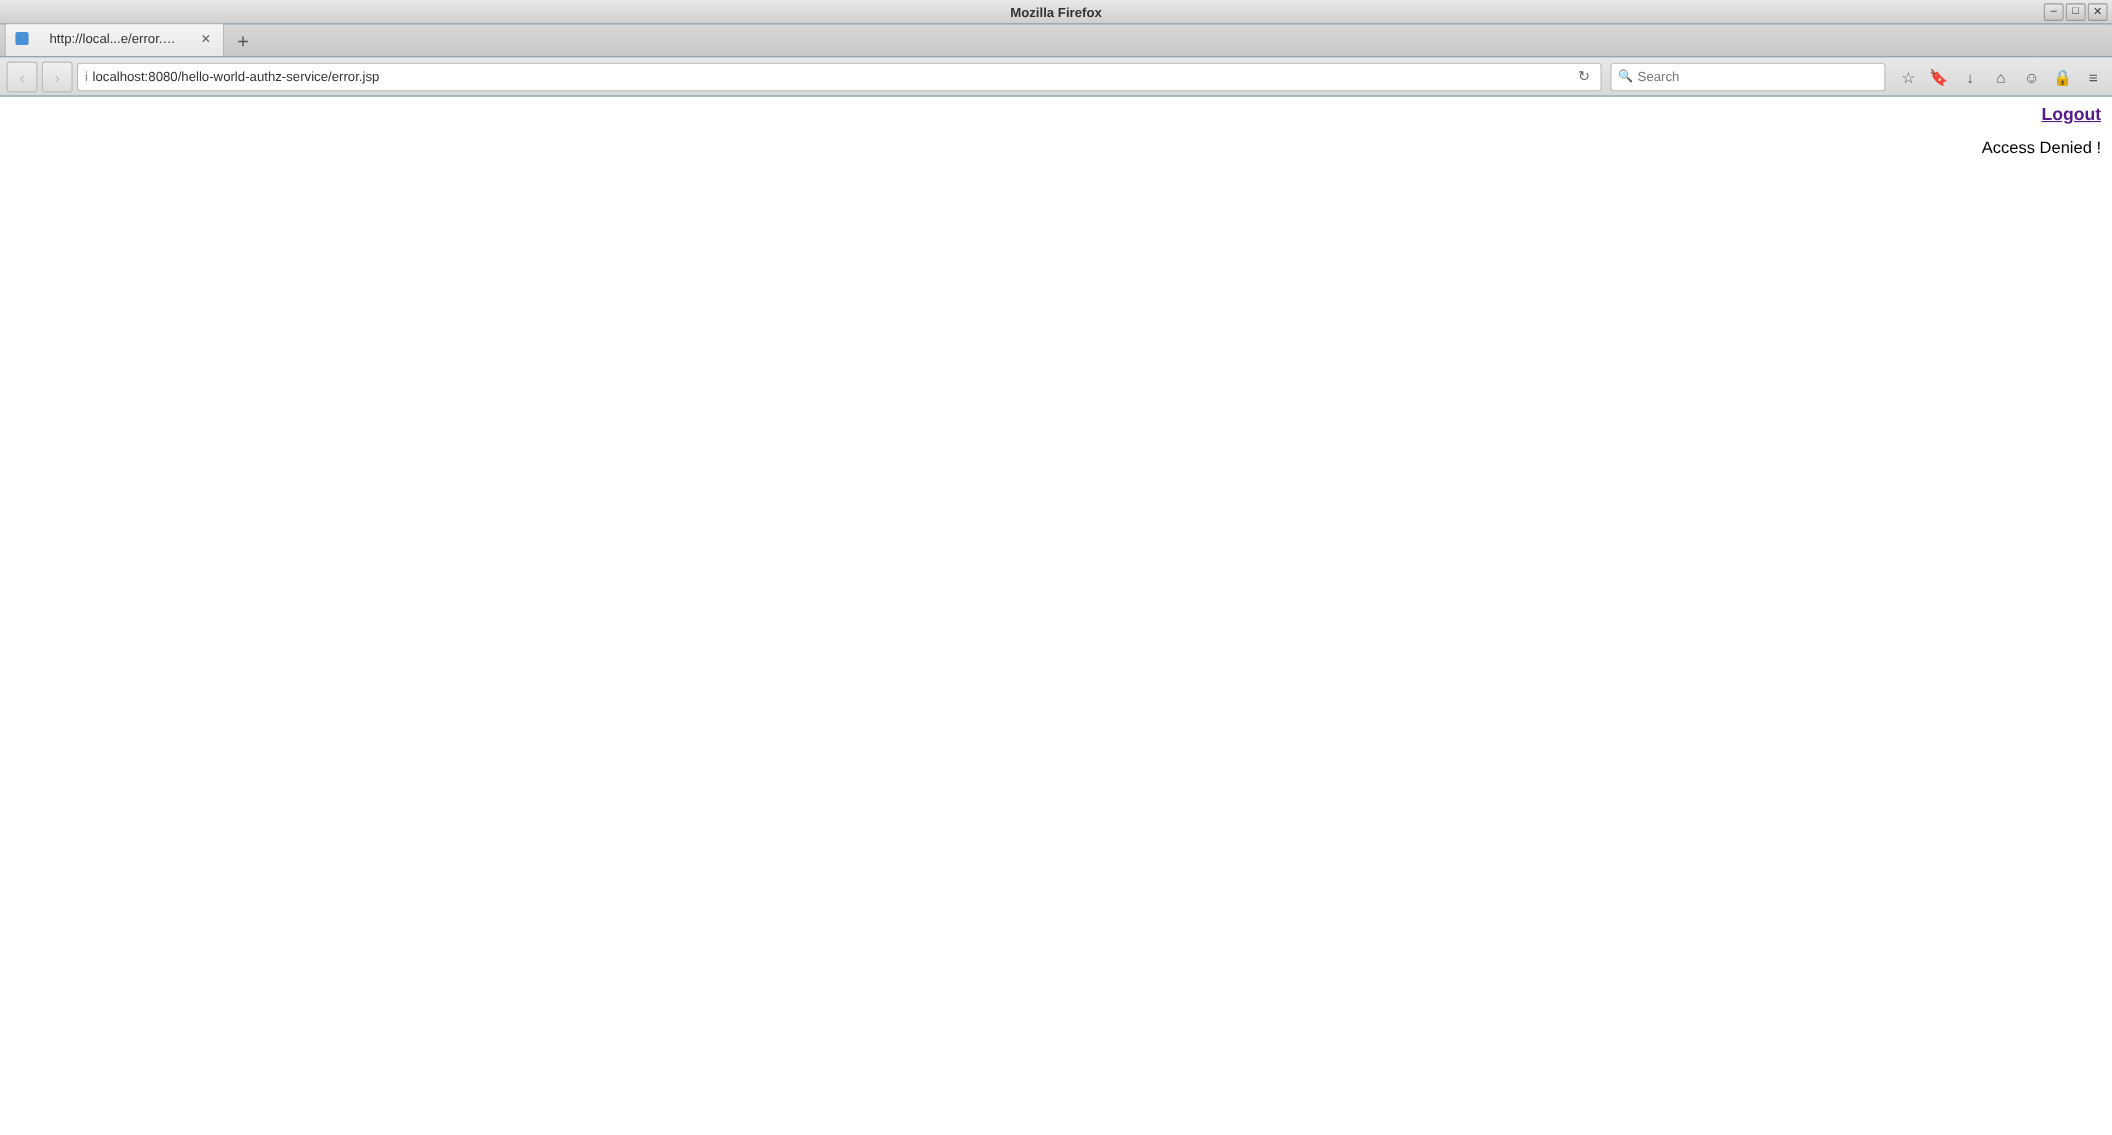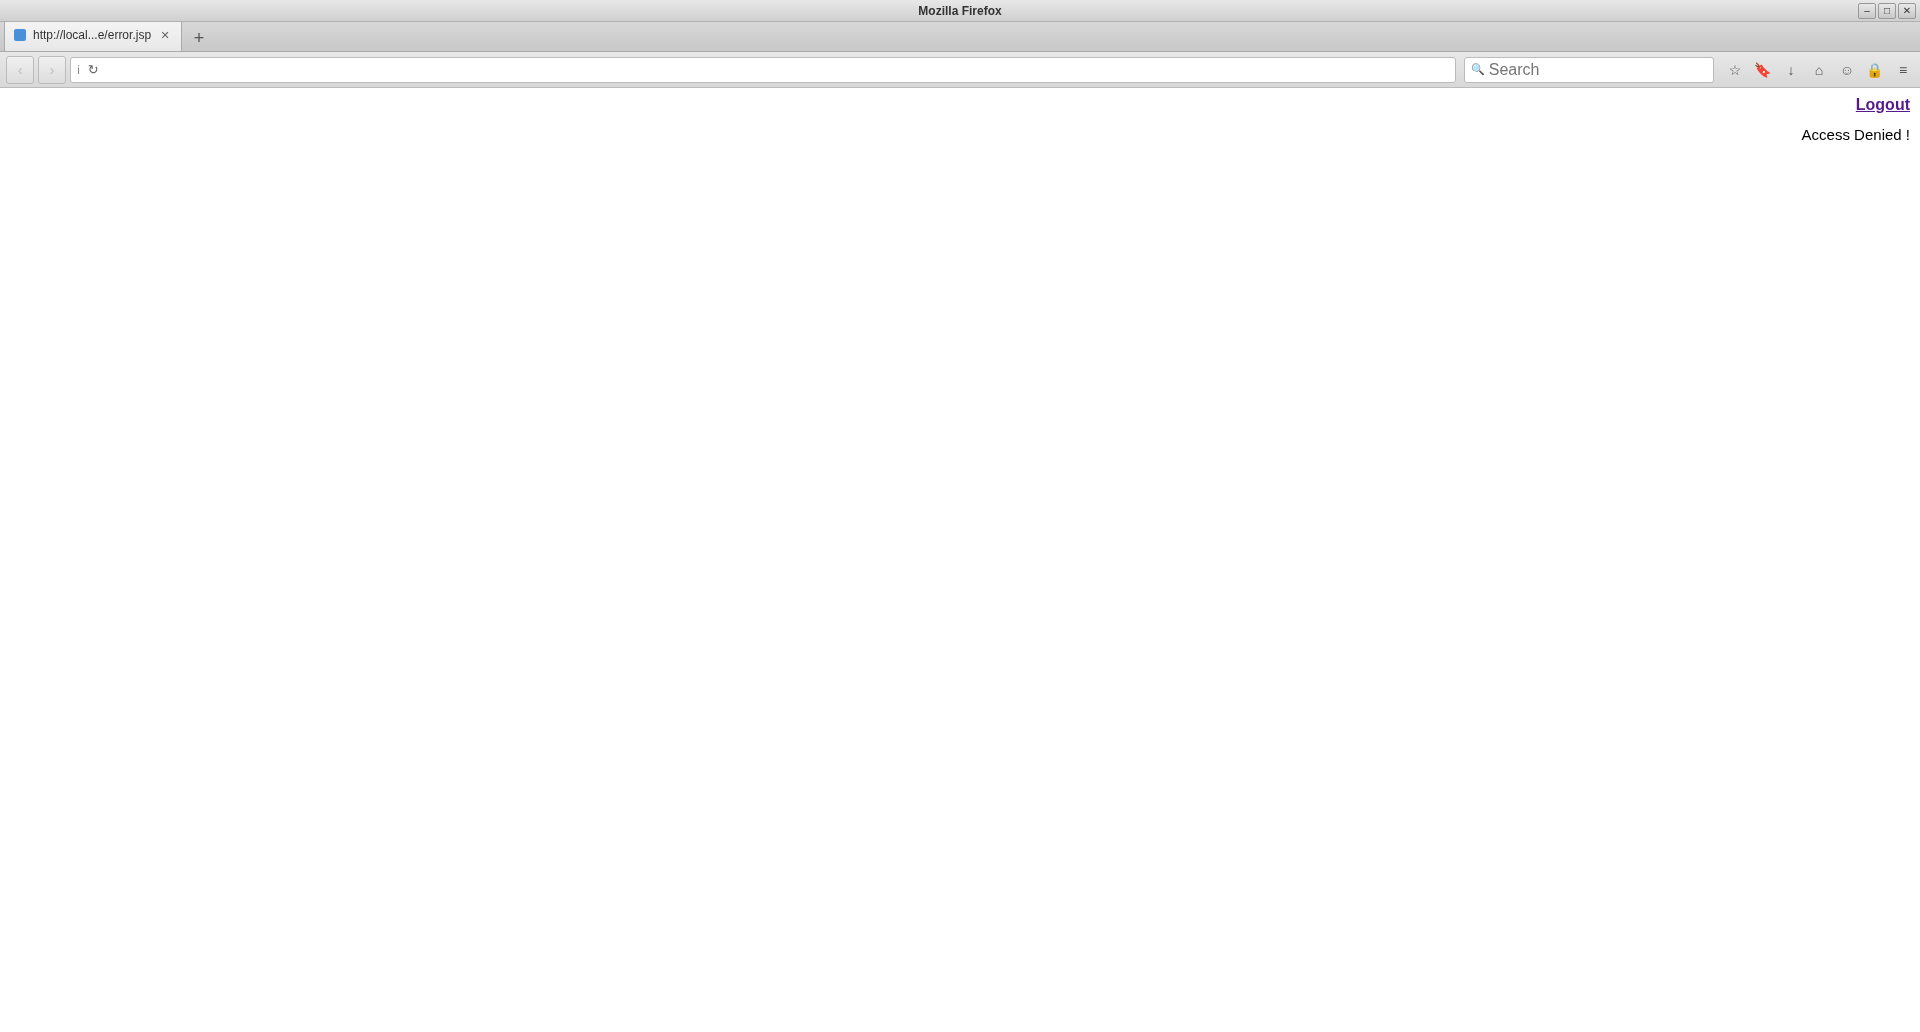--- a/index.html
+++ b/index.html
@@ -81,21 +81,21 @@
       height: 26px;
       background: linear-gradient(to bottom, #f5f5f5, #e8e8e8);
       border: 1px solid #aaa;
       border-bottom: none;
       border-radius: 3px 3px 0 0;
       display: flex;
       align-items: center;
       padding: 16px 8px;
       font-size: 12px;
       color: #333;
-      gap: 6px;
+      gap: 18px;
       min-width: 140px;
       max-width: 200px;
       cursor: pointer;
     }
 
     .tab-favicon {
       width: 14px;
       height: 14px;
       display: flex;
       align-items: center;
@@ -223,21 +223,21 @@
 
     .search-icon {
       font-size: 11px;
       color: #888;
     }
 
     .search-input {
       flex: 1;
       border: none;
       outline: none;
-      font-size: 16px;
+      font-size: 12px;
       color: #333;
       background: transparent;
     }
 
     
     .toolbar-icons {
       display: flex;
       align-items: center;
       gap: 6px;
       margin-left: 6px;
@@ -307,20 +307,21 @@
   <div class="nav-bar">
     <div class="nav-btn disabled">
       <span>‹</span>
     </div>
     <div class="nav-btn disabled">
       <span>›</span>
     </div>
 
     <div class="address-bar-container">
       <span class="security-icon">ℹ</span>
+      <input class="address-bar" type="text" value="localhost:8080/hello-world-authz-service/error.jsp" style="">
       <div class="reload-btn">
         <span>↻</span>
       </div>
     </div>
 
     <div class="search-bar-container">
       <span class="search-icon">🔍</span>
       <input class="search-input" type="text" placeholder="Search" style="">
     </div>
 

